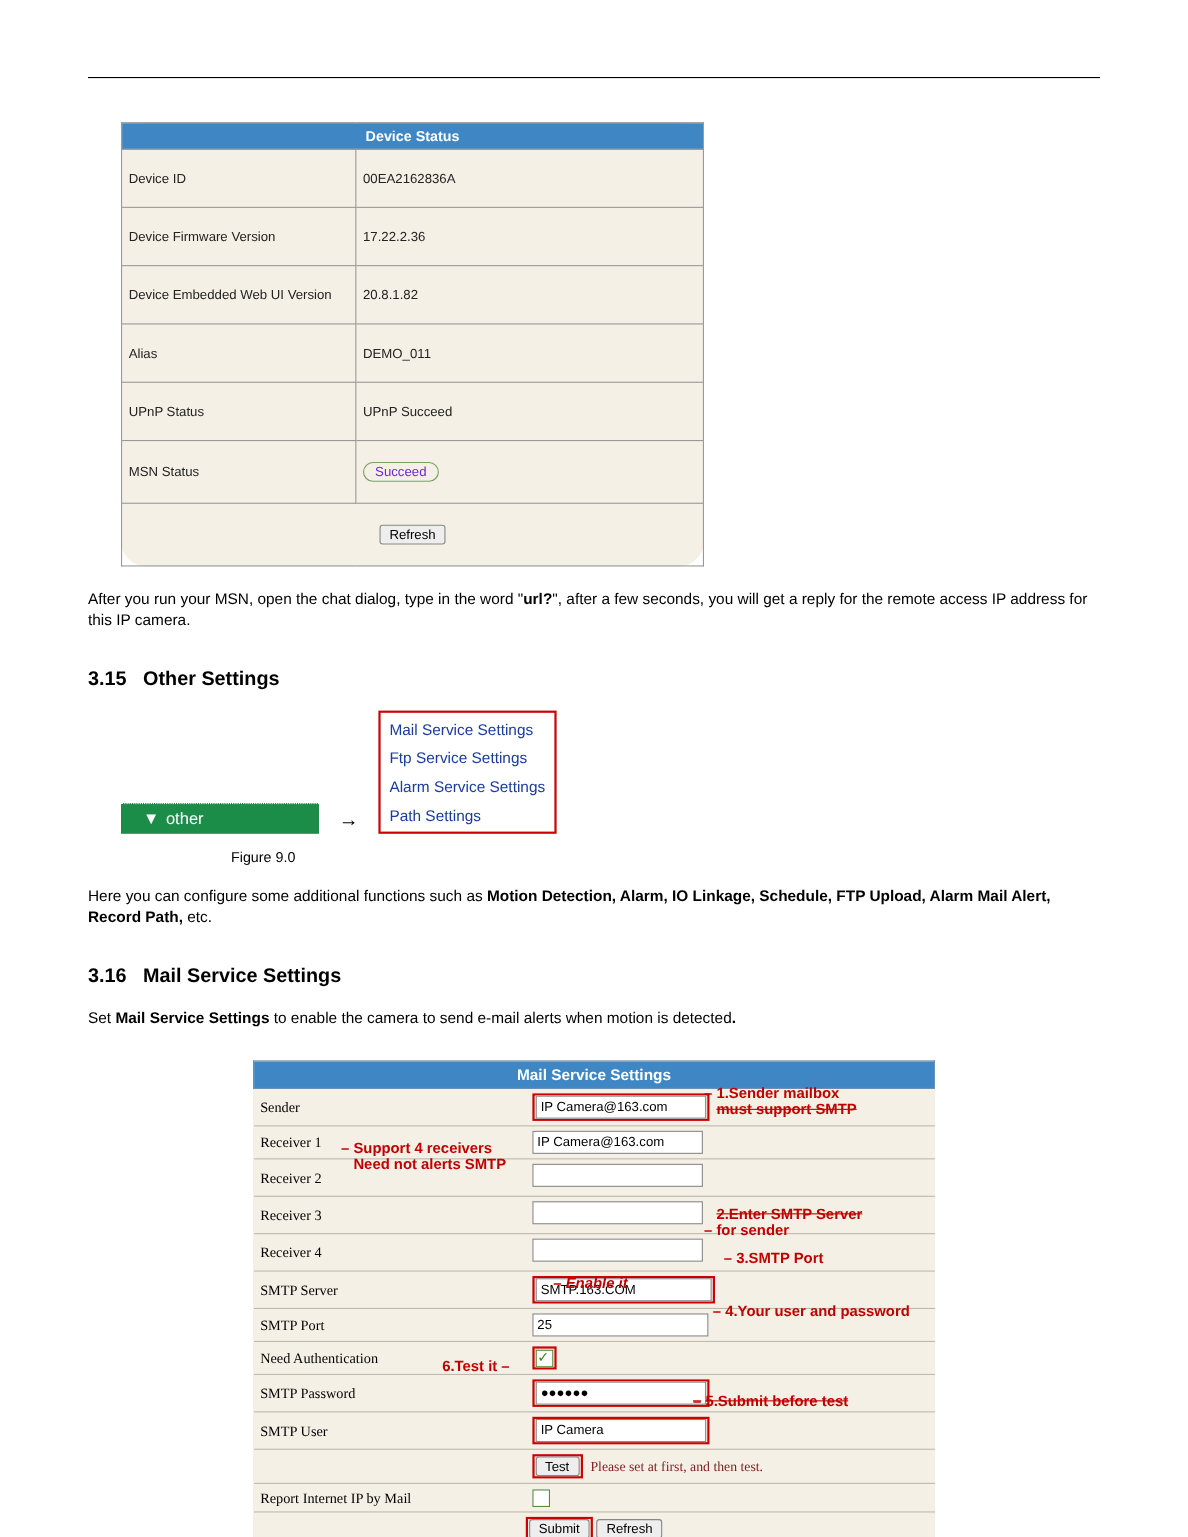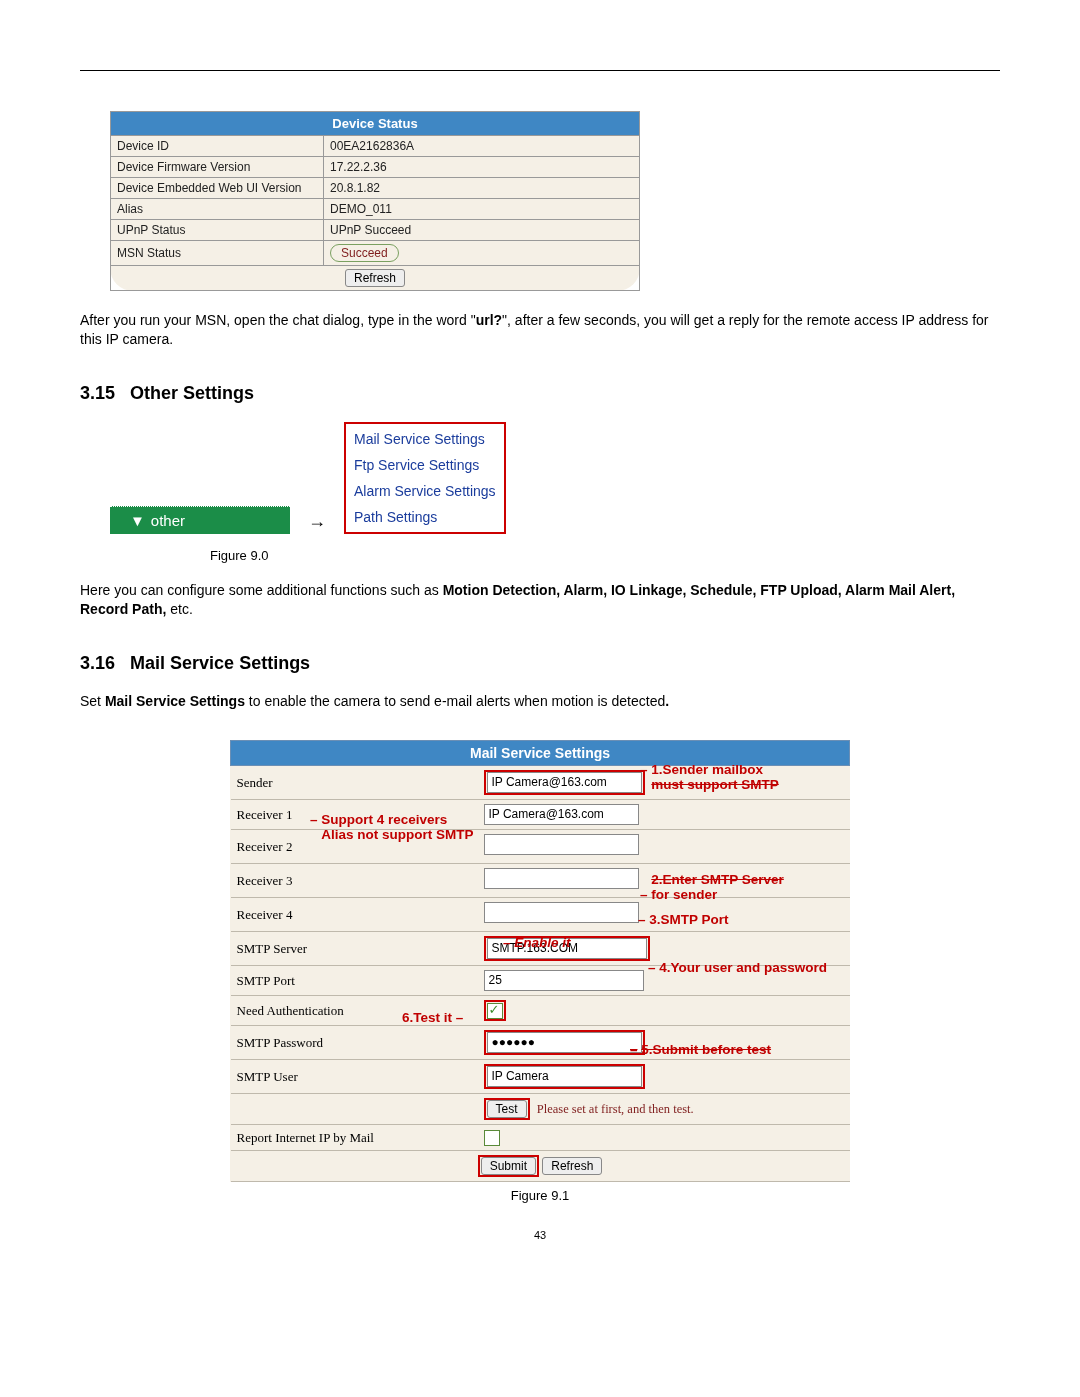--- a/index.html
+++ b/index.html
@@ -33,21 +33,21 @@
     background: #3f87c4;
     color: #fff;
     font-weight: bold;
     text-align: center;
     padding: 4px;
     border: 1px solid #999;
     font-size: 13px;
   }
   table.status td {
     border: 1px solid #999;
-    padding: 3px 6px;
+    padding: 19px 6px;
     color: #222;
   }
   table.status td.label {
     width: 200px;
   }
   .refresh-row td {
     text-align: center;
     padding: 4px;
   }
   .btn {
@@ -55,21 +55,21 @@
     font-size: 12px;
     padding: 1px 8px;
     border: 1px solid #888;
     background: #eee;
     border-radius: 3px;
   }
   .ovalbtn {
     display: inline-block;
     border: 1px solid #7aa060;
     background: #f5f0e6;
-    color: #7f1d1d;
+    color: #6d28d9;
     font-size: 12px;
     padding: 1px 10px;
     border-radius: 9px;
   }
   p.para {
     margin: 14px 0;
     line-height: 1.35;
   }
   h3.sec {
     font-size: 18px;
@@ -276,27 +276,27 @@
 </p>
 
 <div class="mail-wrap">
 
   <div class="note" style="top:22px; left:410px;">
     <span class="dash">–</span> <span>1.Sender mailbox</span><br>
     &nbsp;&nbsp;&nbsp;<span class="strike">must support SMTP</span>
   </div>
   <div class="note" style="top:72px; left:80px;">
     <span class="dash">–</span> <span>Support 4 receivers</span><br>
-    &nbsp;&nbsp;&nbsp;<span>Alias not support SMTP</span>
+    &nbsp;&nbsp;&nbsp;<span>Need not alerts SMTP</span>
   </div>
   <div class="note" style="top:132px; left:410px;">
     &nbsp;&nbsp;&nbsp;<span class="strike">2.Enter SMTP Server</span><br>
     <span class="dash">–</span> <span>for sender</span>
   </div>
-  <div class="note" style="top:172px; left:392px;padding-left:16px;"><span class="dash">–</span> <span>3.SMTP Port</span></div>
+  <div class="note" style="top:172px; left:412px;padding-left:16px;"><span class="dash">–</span> <span>3.SMTP Port</span></div>
   <div class="note" style="top:195px; left:273px;font-style:italic;"><span class="dash">–</span> <span>Enable it</span></div>
   <div class="note" style="top:220px; left:418px;"><span class="dash">–</span> <span>4.Your user and password</span></div>
   <div class="note" style="top:270px; left:172px;"><span>6.Test it</span> <span class="dash">–</span></div>
   <div class="note" style="top:302px; left:400px;"><span class="dash strike">–</span> <span class="strike">5.Submit before test</span></div>
 
   <table class="mail">
     <tbody>
         <tr>
           <th class="head" colspan="2">Mail Service Settings</th>
         </tr>

